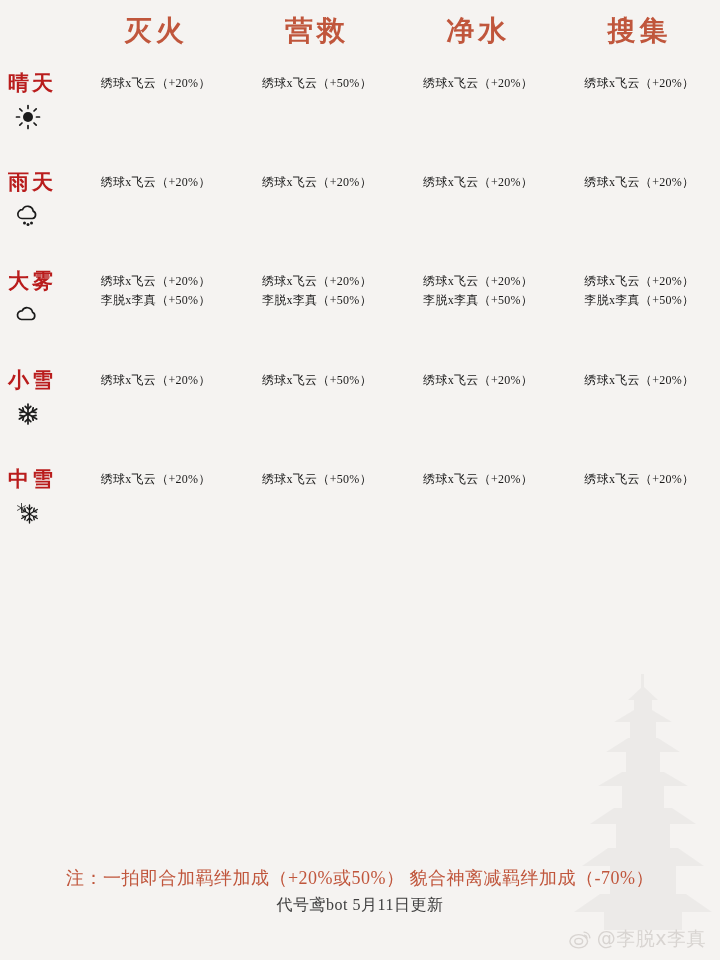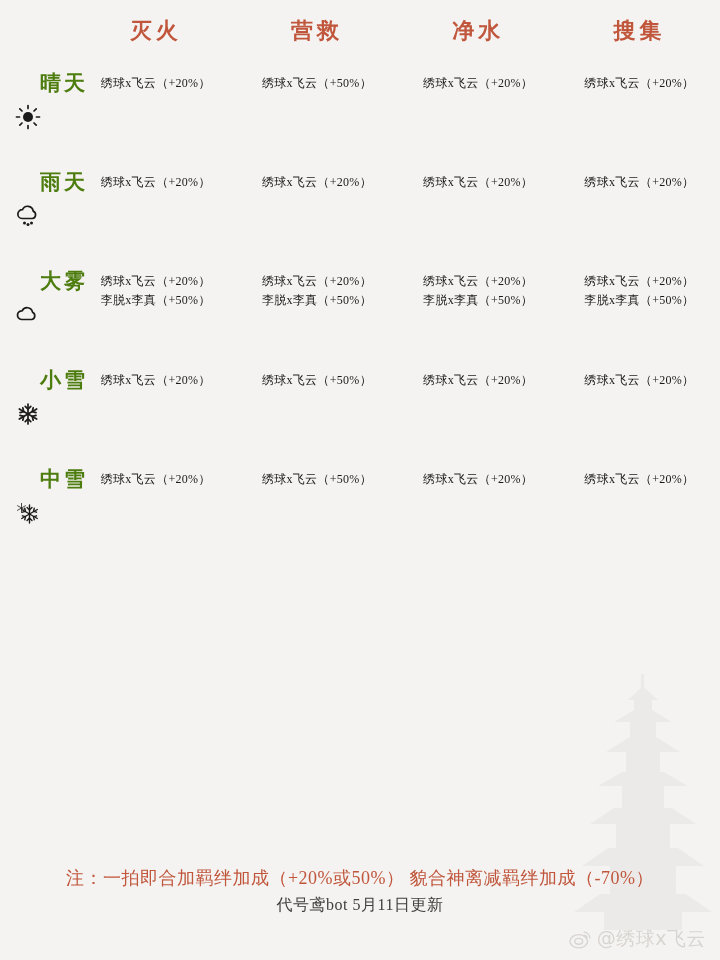--- a/index.html
+++ b/index.html
@@ -41,42 +41,41 @@
     table-layout: fixed;
   }
   table.matrix col.c-row   { width: 75px; }
   table.matrix col.c-data  { width: 161px; }
 
   thead th {
     height: 62px;
     vertical-align: middle;
     padding: 0;
     font-weight: bold;
-    font-size: 22px;
+    font-size: 28px;
     letter-spacing: 4px;
     color: #c0563c;
     text-align: center;
   }
   thead th.corner { background: transparent; }
 
   tbody tr { height: 99px; }
 
   td.row-head {
     vertical-align: top;
     padding: 10px 0 0 8px;
     text-align: left;
   }
   .row-label {
     font-size: 21px;
     font-weight: bold;
     letter-spacing: 3px;
-    color: #4d7c0f;
+    color: #b91c1c;
     line-height: 1.1;
     white-space: nowrap;
-    margin-left: 32px;
   }
   .row-icon {
     margin-top: 9px;
     margin-left: 7px;
     width: 26px;
     height: 26px;
     display: block;
     color: #1b1b1b;
   }
   .row-icon svg { display: block; }
@@ -326,16 +325,16 @@
     <div class="sub">代号鸢bot 5月11日更新</div>
   </div>
 
   <div class="watermark-tag">
     <svg class="weibo-eye" viewBox="0 0 26 21" xmlns="http://www.w3.org/2000/svg" aria-hidden="true">
       <ellipse cx="11" cy="12.5" rx="10" ry="7.5" fill="none" stroke="#d8d4d1" stroke-width="1.6"></ellipse>
       <ellipse cx="11" cy="12.5" rx="4.4" ry="3.3" fill="none" stroke="#d8d4d1" stroke-width="1.6"></ellipse>
       <path d="M17 2.2 a7 7 0 0 1 6.6 6.4" fill="none" stroke="#d8d4d1" stroke-width="1.6" stroke-linecap="round"></path>
       <path d="M17.4 5.6 a3.6 3.6 0 0 1 3 3.1" fill="none" stroke="#d8d4d1" stroke-width="1.5" stroke-linecap="round"></path>
     </svg>
-    <span>@绣球x飞云</span>
+    <span>@李脱x李真</span>
   </div>
 
 </div>
 
 </body></html>

